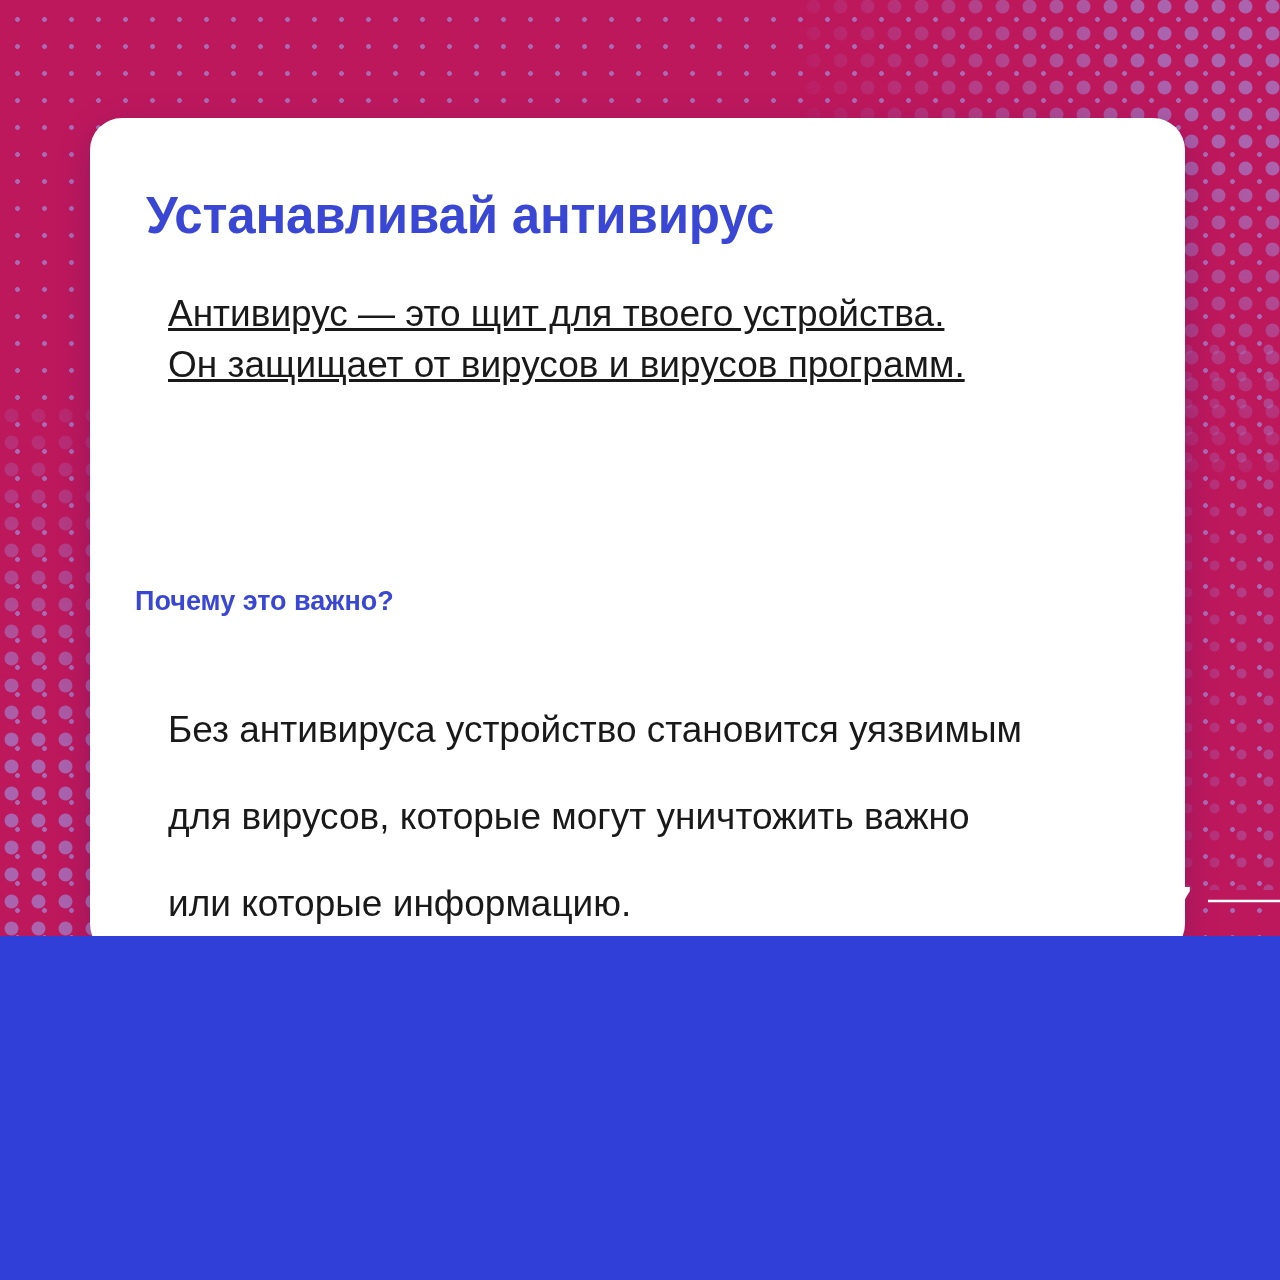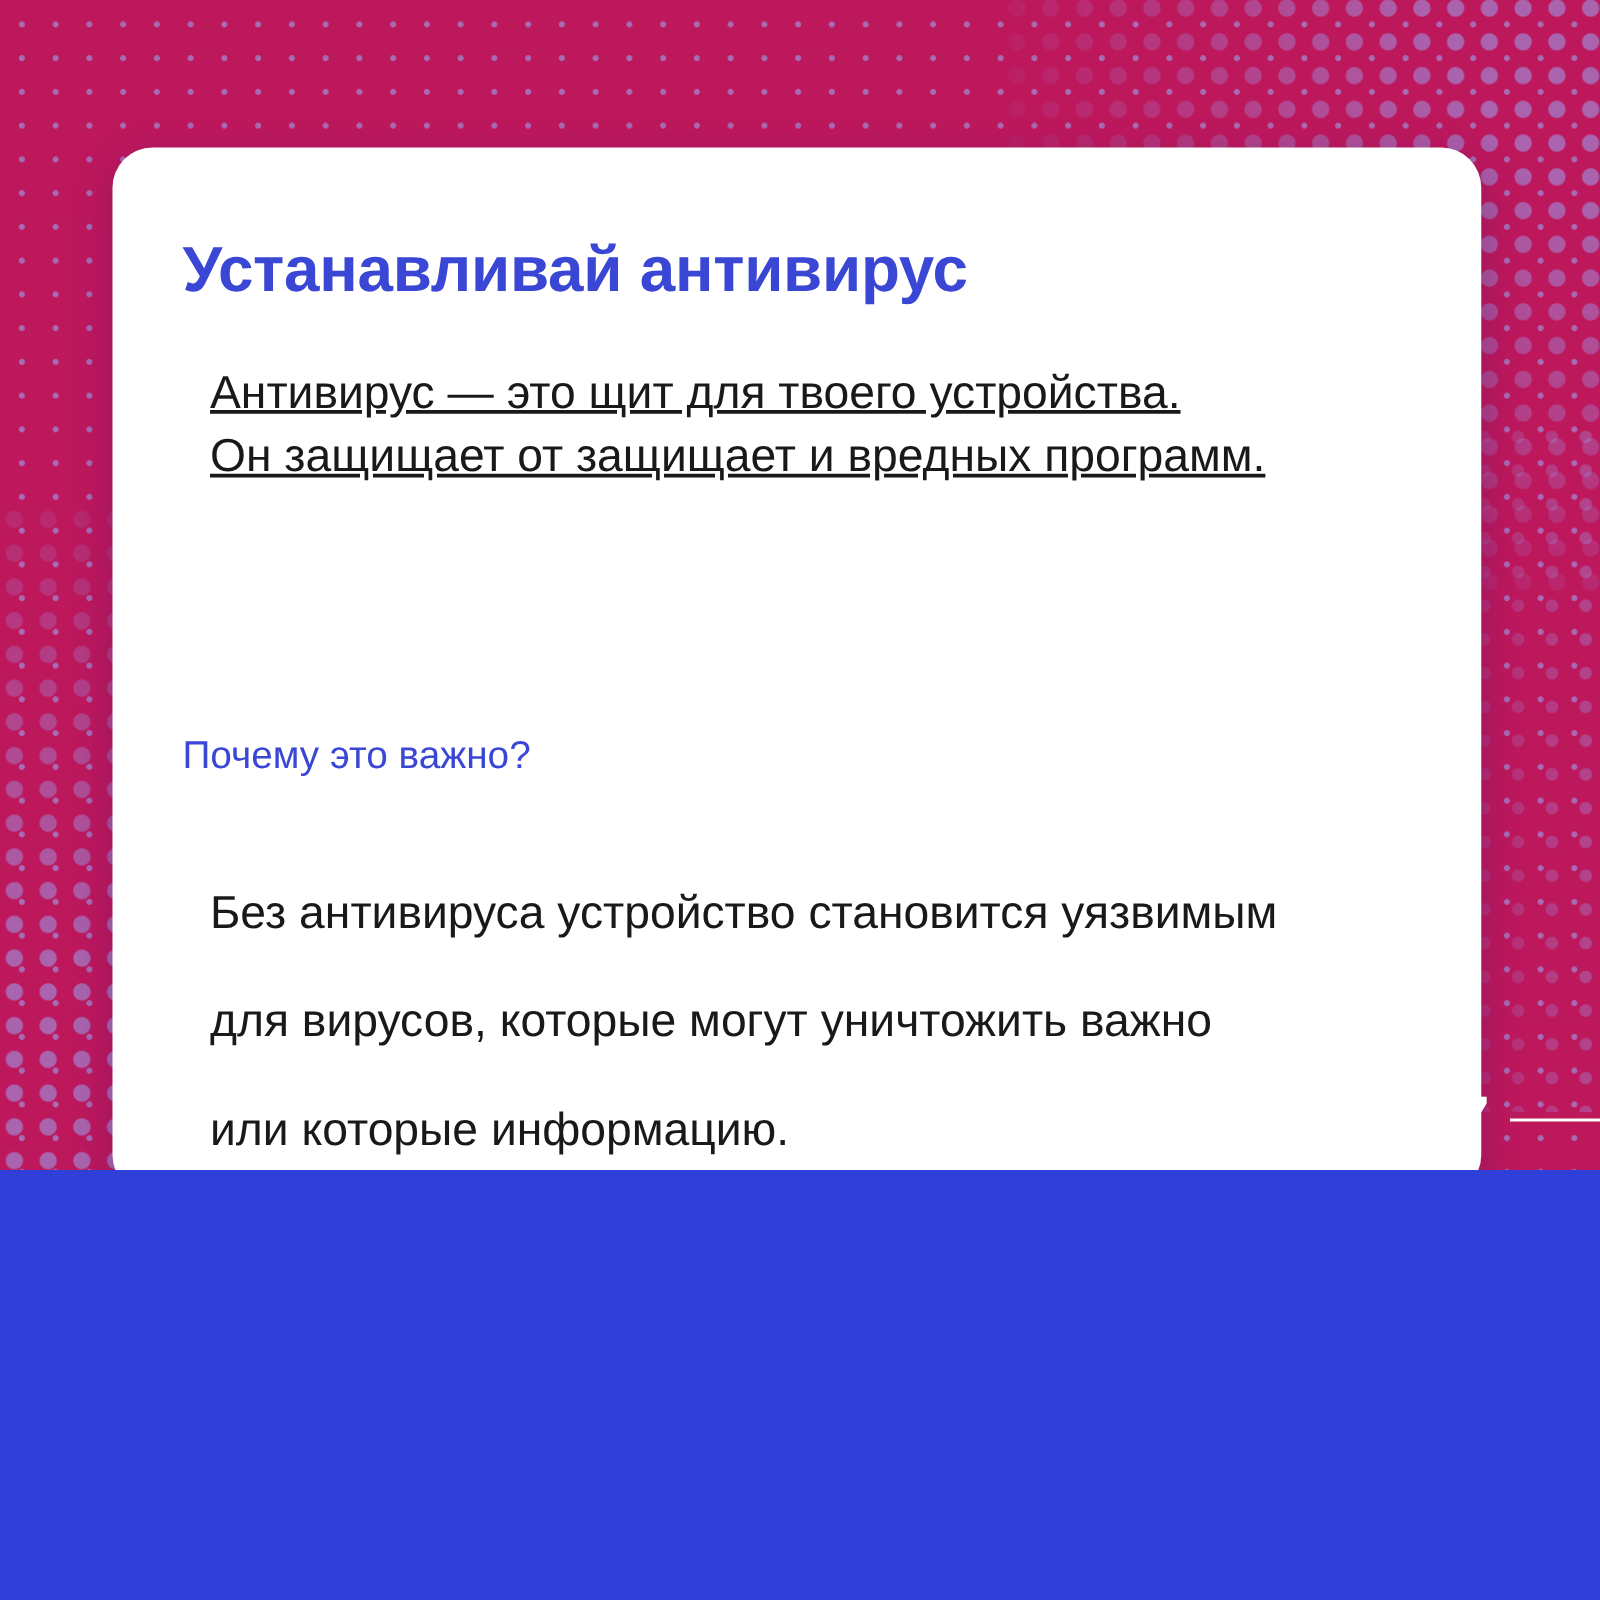--- a/index.html
+++ b/index.html
@@ -99,24 +99,24 @@
     font-size: 37px;
     line-height: 51px;
     color: #191919;
     font-weight: 400;
     white-space: nowrap;
     text-decoration: underline;
   }
 
   .sub-title {
     position: absolute;
-    left: 56px;
+    left: 45px;
     top: 468px;
-    font-size: 31px;
-    font-weight: 400;
+    font-size: 27px;
+    font-weight: 700;
     color: #3a47d5;
     white-space: nowrap;
   }
 
   .reason-block {
     position: absolute;
     left: 78px;
     top: 550px;
     width: 1000px;
   }
@@ -144,21 +144,21 @@
     position: absolute;
     right: 16px;
     bottom: 16px;
     display: flex;
     align-items: center;
     gap: 14px;
   }
   .pager-arrow { display: block; }
   .pager-num {
     color: #ffffff;
-    font-size: 49px;
+    font-size: 38px;
     font-weight: 700;
     letter-spacing: 0.5px;
     line-height: 1;
   }
 </style>
 </head>
 <body>
 
 <div id="page">
 
@@ -195,21 +195,21 @@
                C120,254 90,196 72,140 C56,92 54,44 108,8 Z" fill="url(#shEdge)"></path>
     </svg>
   </div>
 
   <div class="card">
 
     <div class="card-title">Устанавливай антивирус</div>
 
     <div class="body-block">
       <div class="body-line">Антивирус — это щит для твоего устройства.</div>
-      <div class="body-line">Он защищает от защищает и вредных программ.</div>
+      <div class="body-line">Он защищает от вирусов и вирусов программ.</div>
     </div>
 
     <div class="sub-title">Почему это важно?</div>
 
     <div class="reason-block">
       <div class="reason-line">Без антивируса устройство становится уязвимым</div>
       <div class="reason-line">для вирусов, которые могут уничтожить важно</div>
       <div class="reason-line">или которые информацию.</div>
     </div>
   </div>

